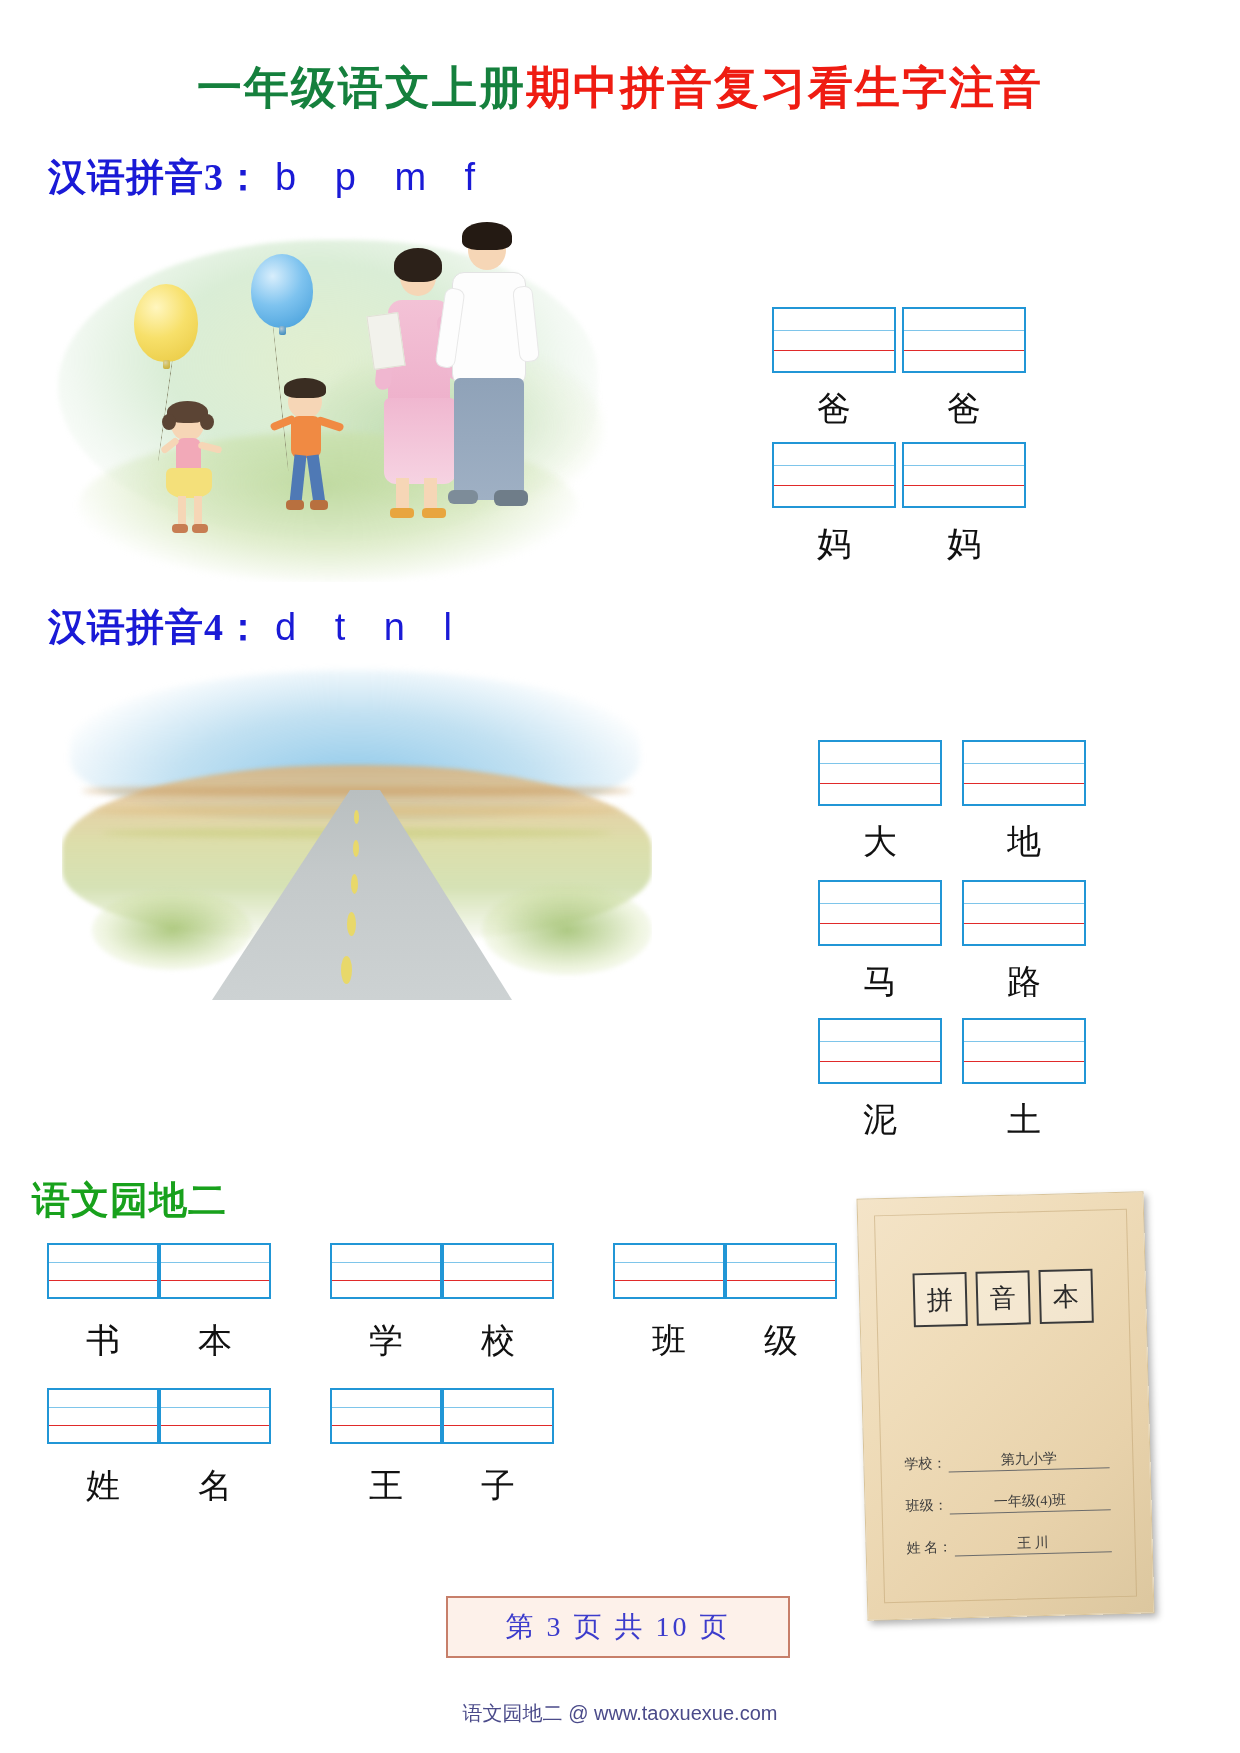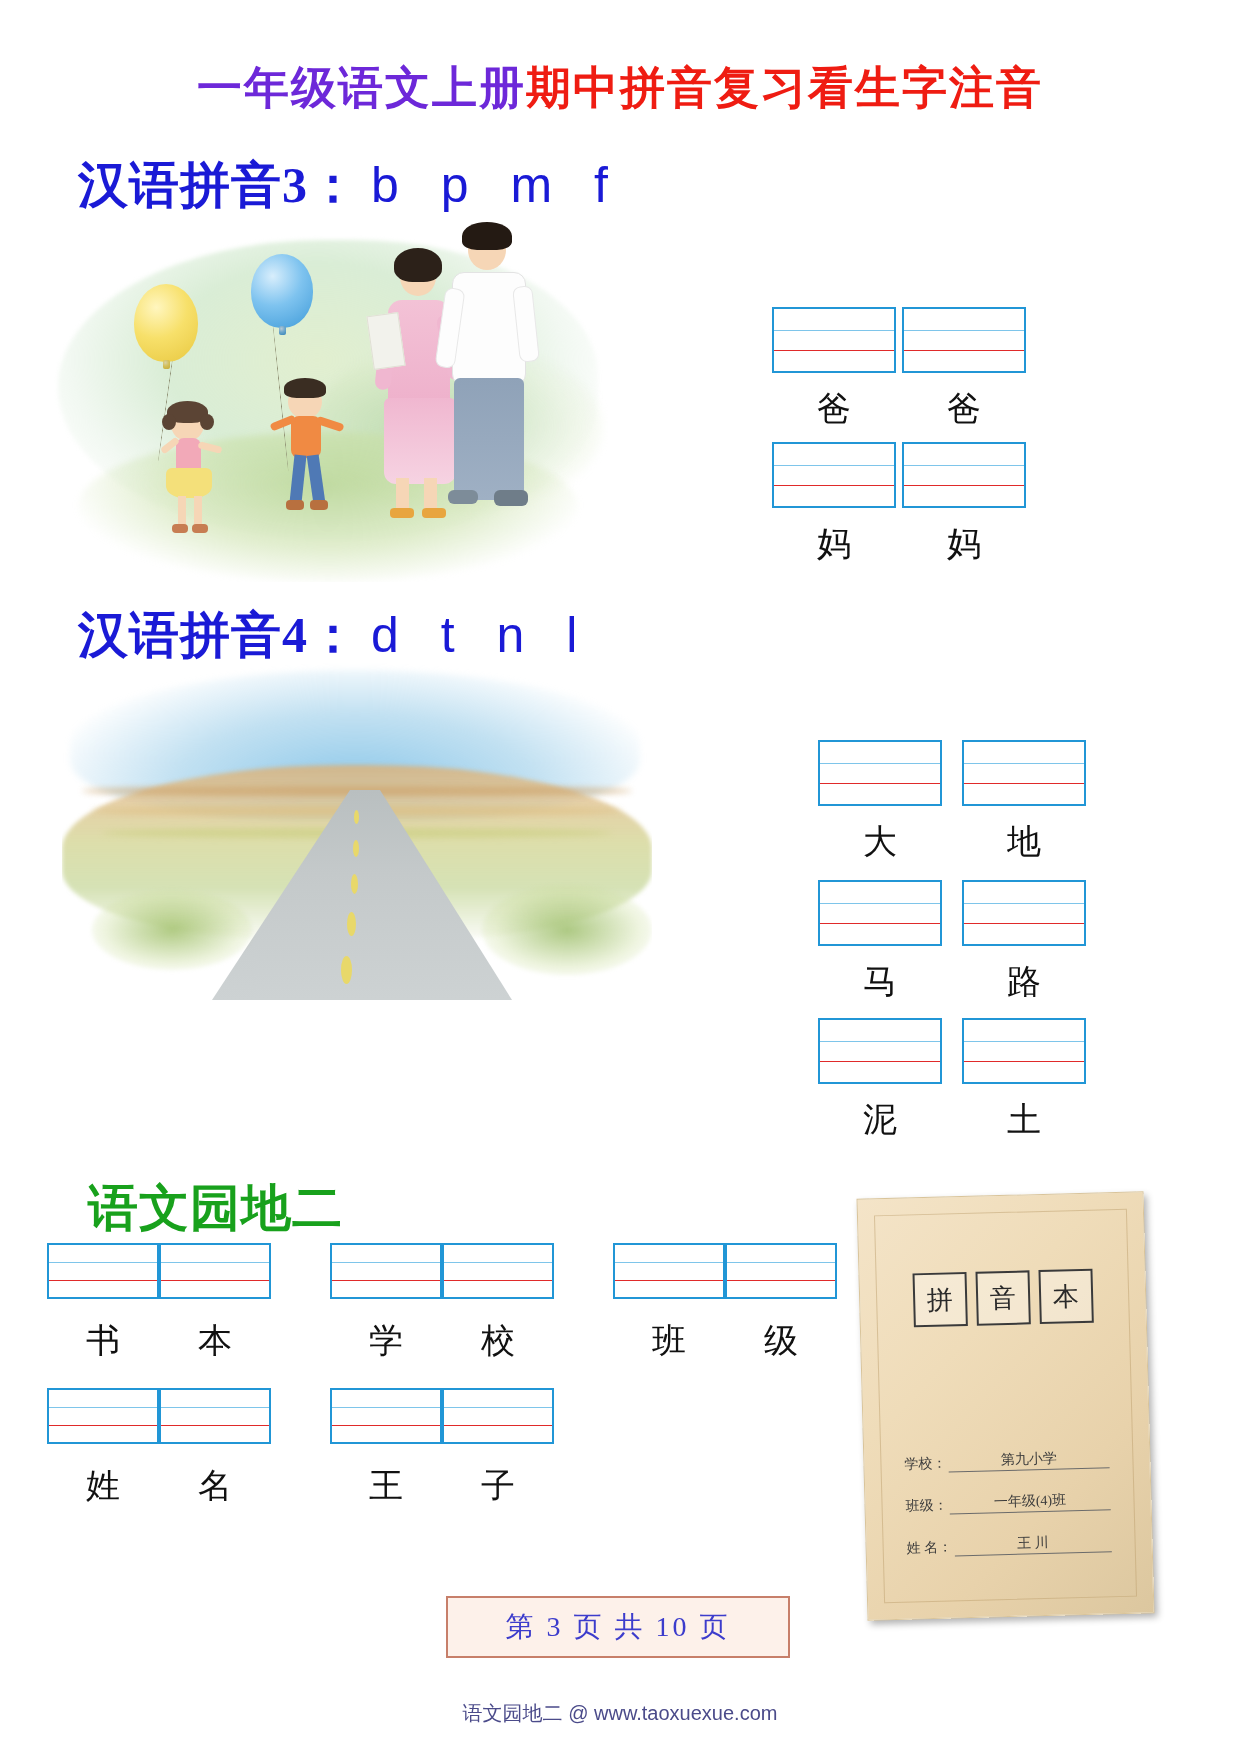--- a/index.html
+++ b/index.html
@@ -20,32 +20,31 @@
     position: absolute;
     top: 58px;
     left: 0;
     width: 1240px;
     text-align: center;
     white-space: nowrap;
     font-size: 45px;
     font-weight: bold;
     letter-spacing: 2px;
   }
-  .title-black { color: #6d28d9; }
+  .title-black { color: #15803d; }
   .title-red { color: #ef1c12; }
 
   
   .sec-head {
     position: absolute;
     white-space: nowrap;
-    font-size: 50px;
+    font-size: 38px;
     font-weight: bold;
     color: #1a1ad6;
     letter-spacing: 1px;
-    margin-left: 30px;
   }
   .sec-head .letters {
     font-family: "Liberation Sans", sans-serif;
     font-weight: 500;
     letter-spacing: 14px;
     margin-left: 12px;
   }
   .sec-head-green {
     color: #18a11c;
   }
@@ -409,21 +408,21 @@
     <div class="l l1"></div>
     <div class="l l2"></div>
   </div>
 <div class="pybox" style="left:962px; top:1018px; width:124px; height:66px;">
     <div class="l l1"></div>
     <div class="l l2"></div>
   </div>
 <div class="hanzi" style="left:818px; top:1097px; width:124px;">泥</div>
 <div class="hanzi" style="left:962px; top:1097px; width:124px;">土</div>
 
-<div class="sec-head sec-head-green" style="left:58px; top:1175px;">
+<div class="sec-head sec-head-green" style="left:32px; top:1175px;">
   <span>语文园地二</span>
 </div>
 
 <div class="pybox" style="left:47px; top:1243px; width:112px; height:56px;">
     <div class="l l1"></div>
     <div class="l l2"></div>
   </div>
 <div class="pybox" style="left:159px; top:1243px; width:112px; height:56px;">
     <div class="l l1"></div>
     <div class="l l2"></div>

